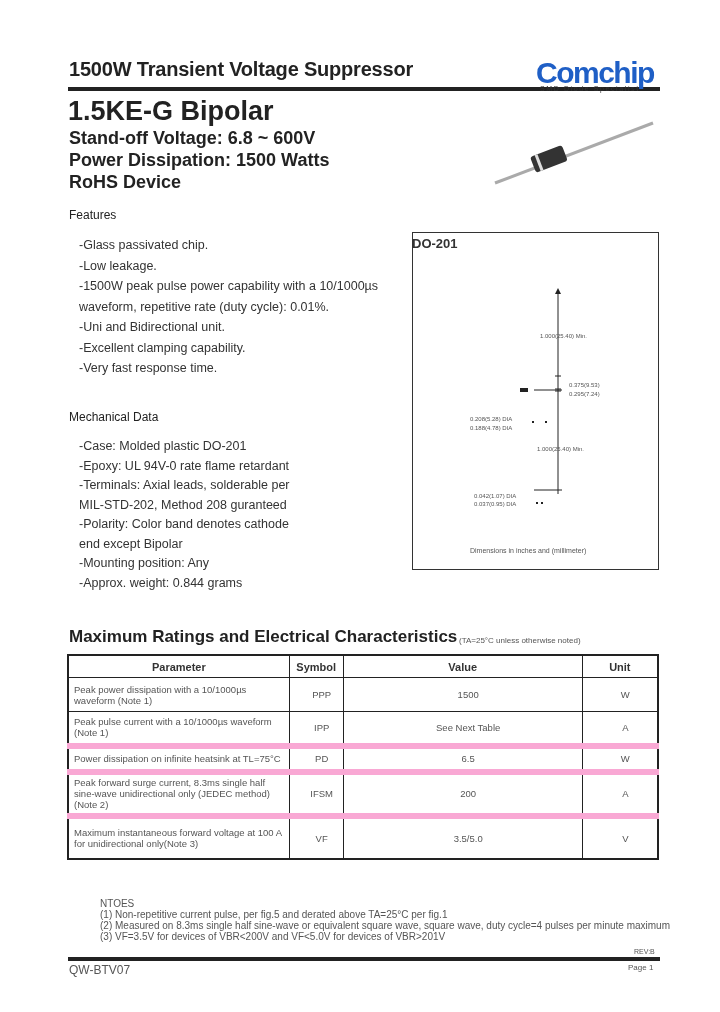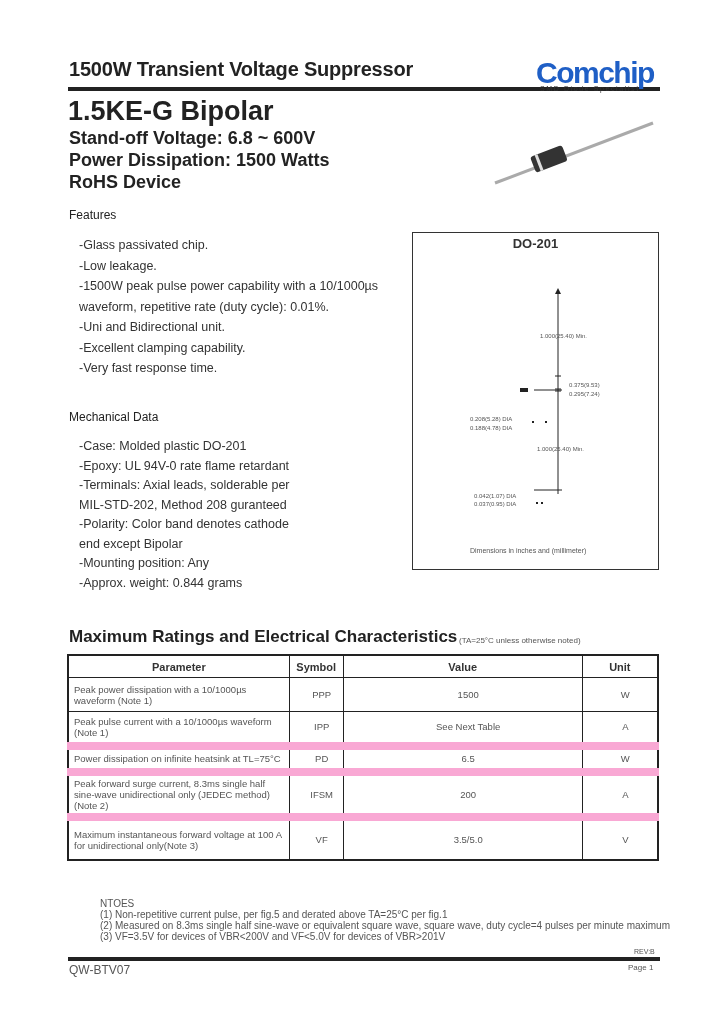--- a/index.html
+++ b/index.html
@@ -10,29 +10,29 @@
   .rule-top { left: 68px; top: 87px; width: 592px; height: 4px; background: #222; }
   .series { left: 68px; top: 96px; font-size: 27px; font-weight: bold; color: #222; }
   .sub { left: 69px; font-size: 18px; font-weight: bold; color: #222; }
   .logo { left: 536px; top: 56px; font-size: 30px; font-weight: bold; color: #1f5fc6; letter-spacing: -1.5px; font-family: "Liberation Sans", sans-serif; }
   .logo-bar { left: 523px; top: 87px; width: 12px; height: 4px; background: #222; }
   .logo-tag { left: 540px; top: 85px; font-size: 7px; color: #333; letter-spacing: 1.6px; }
   .sec-h { left: 69px; font-size: 12px; font-weight: normal; color: #222; }
   .list { left: 79px; font-size: 12.5px; color: #333; line-height: 20.5px; margin: 0; padding: 0; list-style: none; }
   .list li { white-space: nowrap; }
   .pkg-box { left: 412px; top: 232px; width: 247px; height: 338px; border: 1px solid #333; box-sizing: border-box; }
-  .pkg-title { left: 412px; top: 236px; width: 247px; text-align: center; font-size: 13px; font-weight: bold; color: #333; }
+  .pkg-title { left: 412px; top: 236px; width: 247px; text-align: left; font-size: 13px; font-weight: bold; color: #333; }
   .dim { font-size: 6px; color: #555; white-space: nowrap; }
   .max-h { left: 69px; top: 627px; font-size: 17px; font-weight: bold; color: #222; }
   .max-note { left: 459px; top: 636px; font-size: 8px; color: #555; }
   table.spec { position: absolute; left: 67px; top: 654px; width: 592px; border-collapse: collapse; font-size: 9.5px; color: #555; }
   table.spec th { font-size: 11px; font-weight: bold; color: #333; border: 1px solid #222; height: 21px; padding: 0; }
   table.spec td { border: 1px solid #222; padding: 2px 5px; vertical-align: middle; }
   table.spec td.c { text-align: center; padding-left: 16px; }
-  table.spec tr.thick td { border-top: 8px solid #f9a8d4; margin-left: 44px; }
+  table.spec tr.thick td { border-top: 6px solid #f9a8d4; margin-left: 44px; }
   table.spec { border: 2px solid #222; }
   .notes { left: 69px; top: 898px; font-size: 10px; color: #555; line-height: 11px; margin-left: 31px; }
   .rule-bot { left: 68px; top: 957px; width: 592px; height: 4px; background: #222; }
   .footer-l { left: 69px; top: 963px; font-size: 12px; color: #555; }
   .footer-r { left: 628px; top: 963px; font-size: 8px; color: #555; }
   .rev { left: 634px; top: 948px; font-size: 7px; color: #555; }
 </style>
 </head>
 <body>
 

